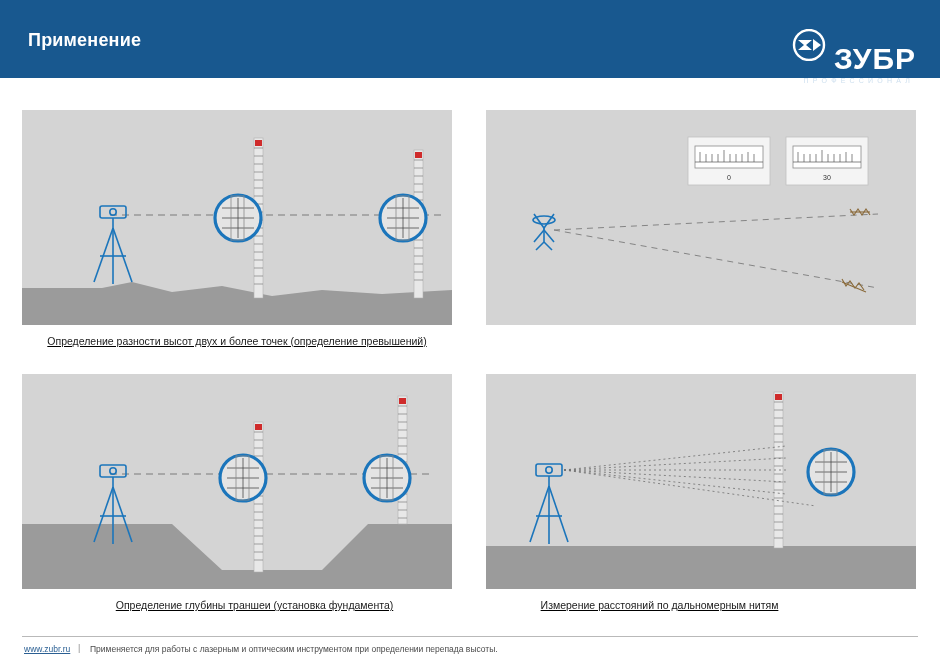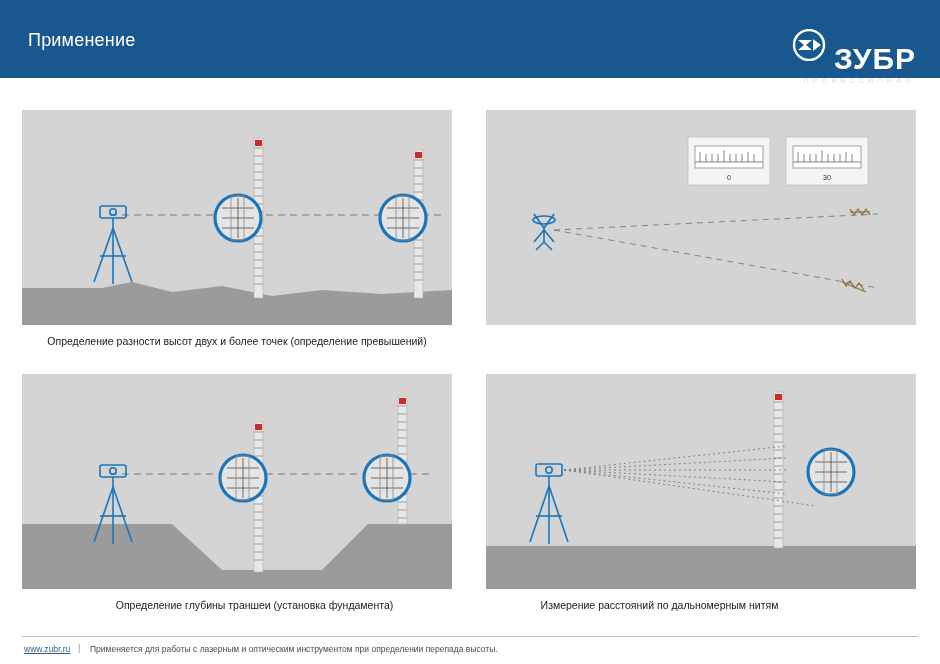--- a/index.html
+++ b/index.html
@@ -22,21 +22,21 @@
     width: 940px;
     height: 78px;
     background: #18588f;
   }
   .header-title {
     position: absolute;
     left: 28px;
     top: 30px;
     color: #ffffff;
     font-size: 18px;
-    font-weight: normal;
+    font-weight: bold;
     letter-spacing: 0.2px;
     text-align: right;
   }
   .logo {
     position: absolute;
     right: 24px;
     top: 16px;
     width: 190px;
     height: 48px;
     display: flex;
@@ -70,20 +70,21 @@
 
   
   .panels {
     position: absolute;
     top: 110px;
     left: 0;
     width: 940px;
   }
   .panel {
     position: absolute;
+    text-decoration: underline;
   }
   .panel-img {
     position: relative;
     background: #d4d4d4;
     overflow: hidden;
     border: 0;
   }
   .caption {
     text-align: center;
     font-size: 10.5px;

